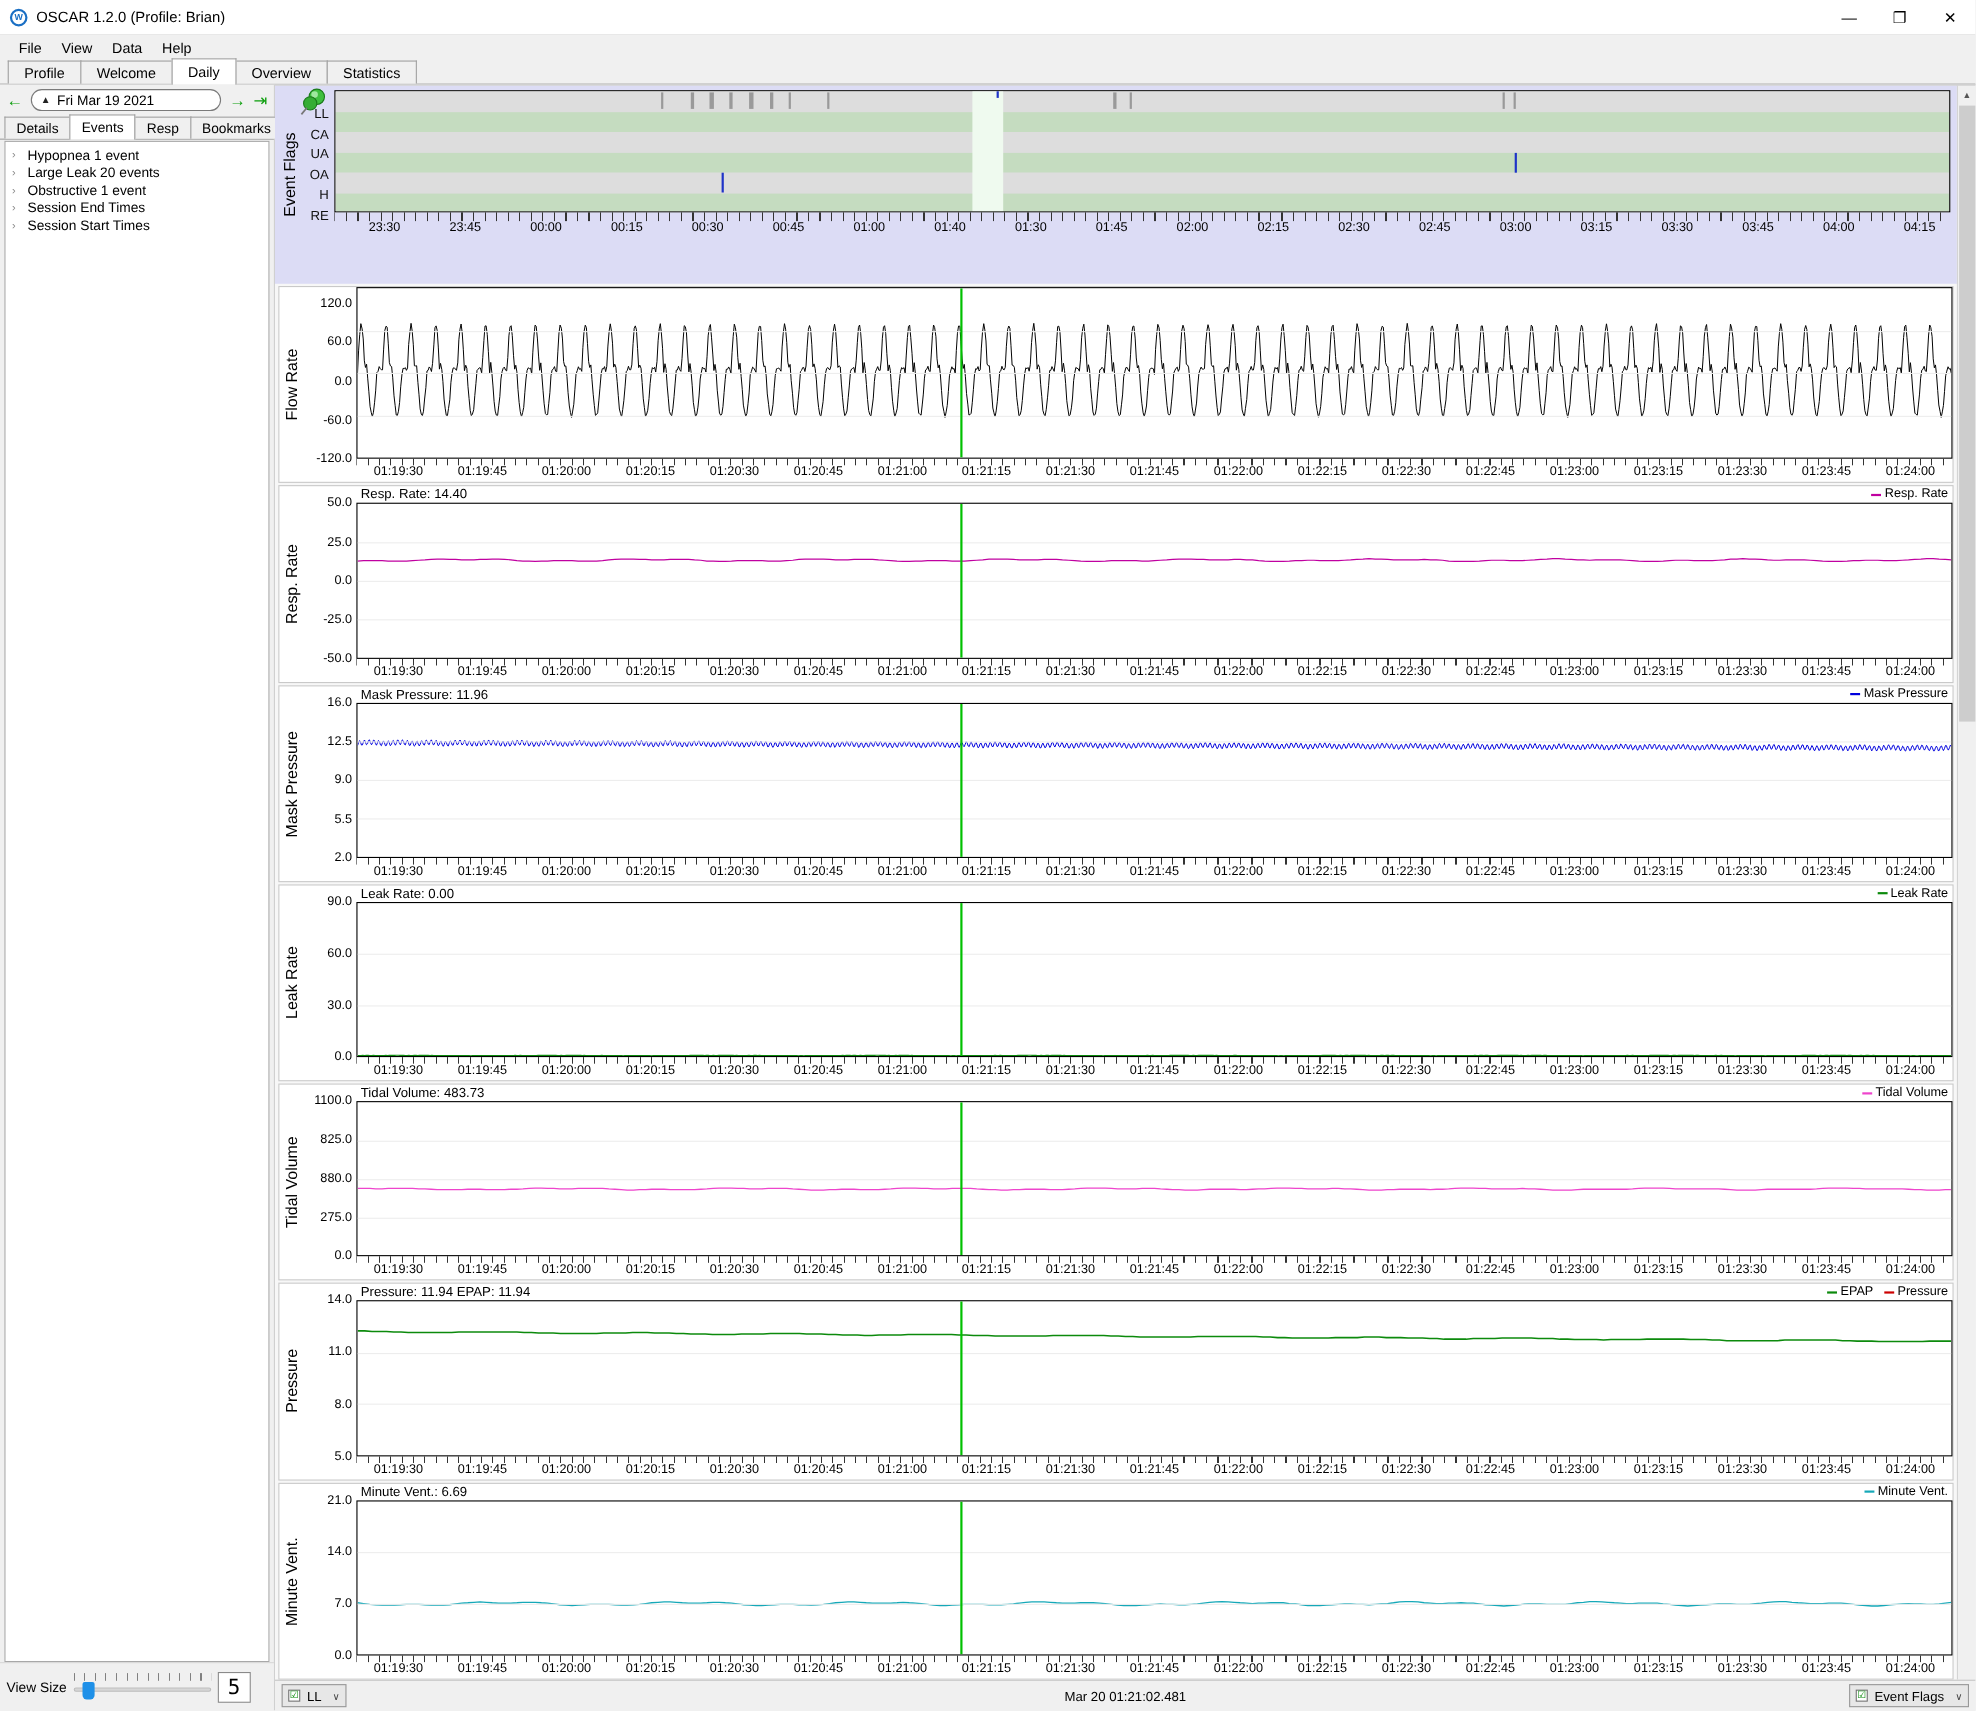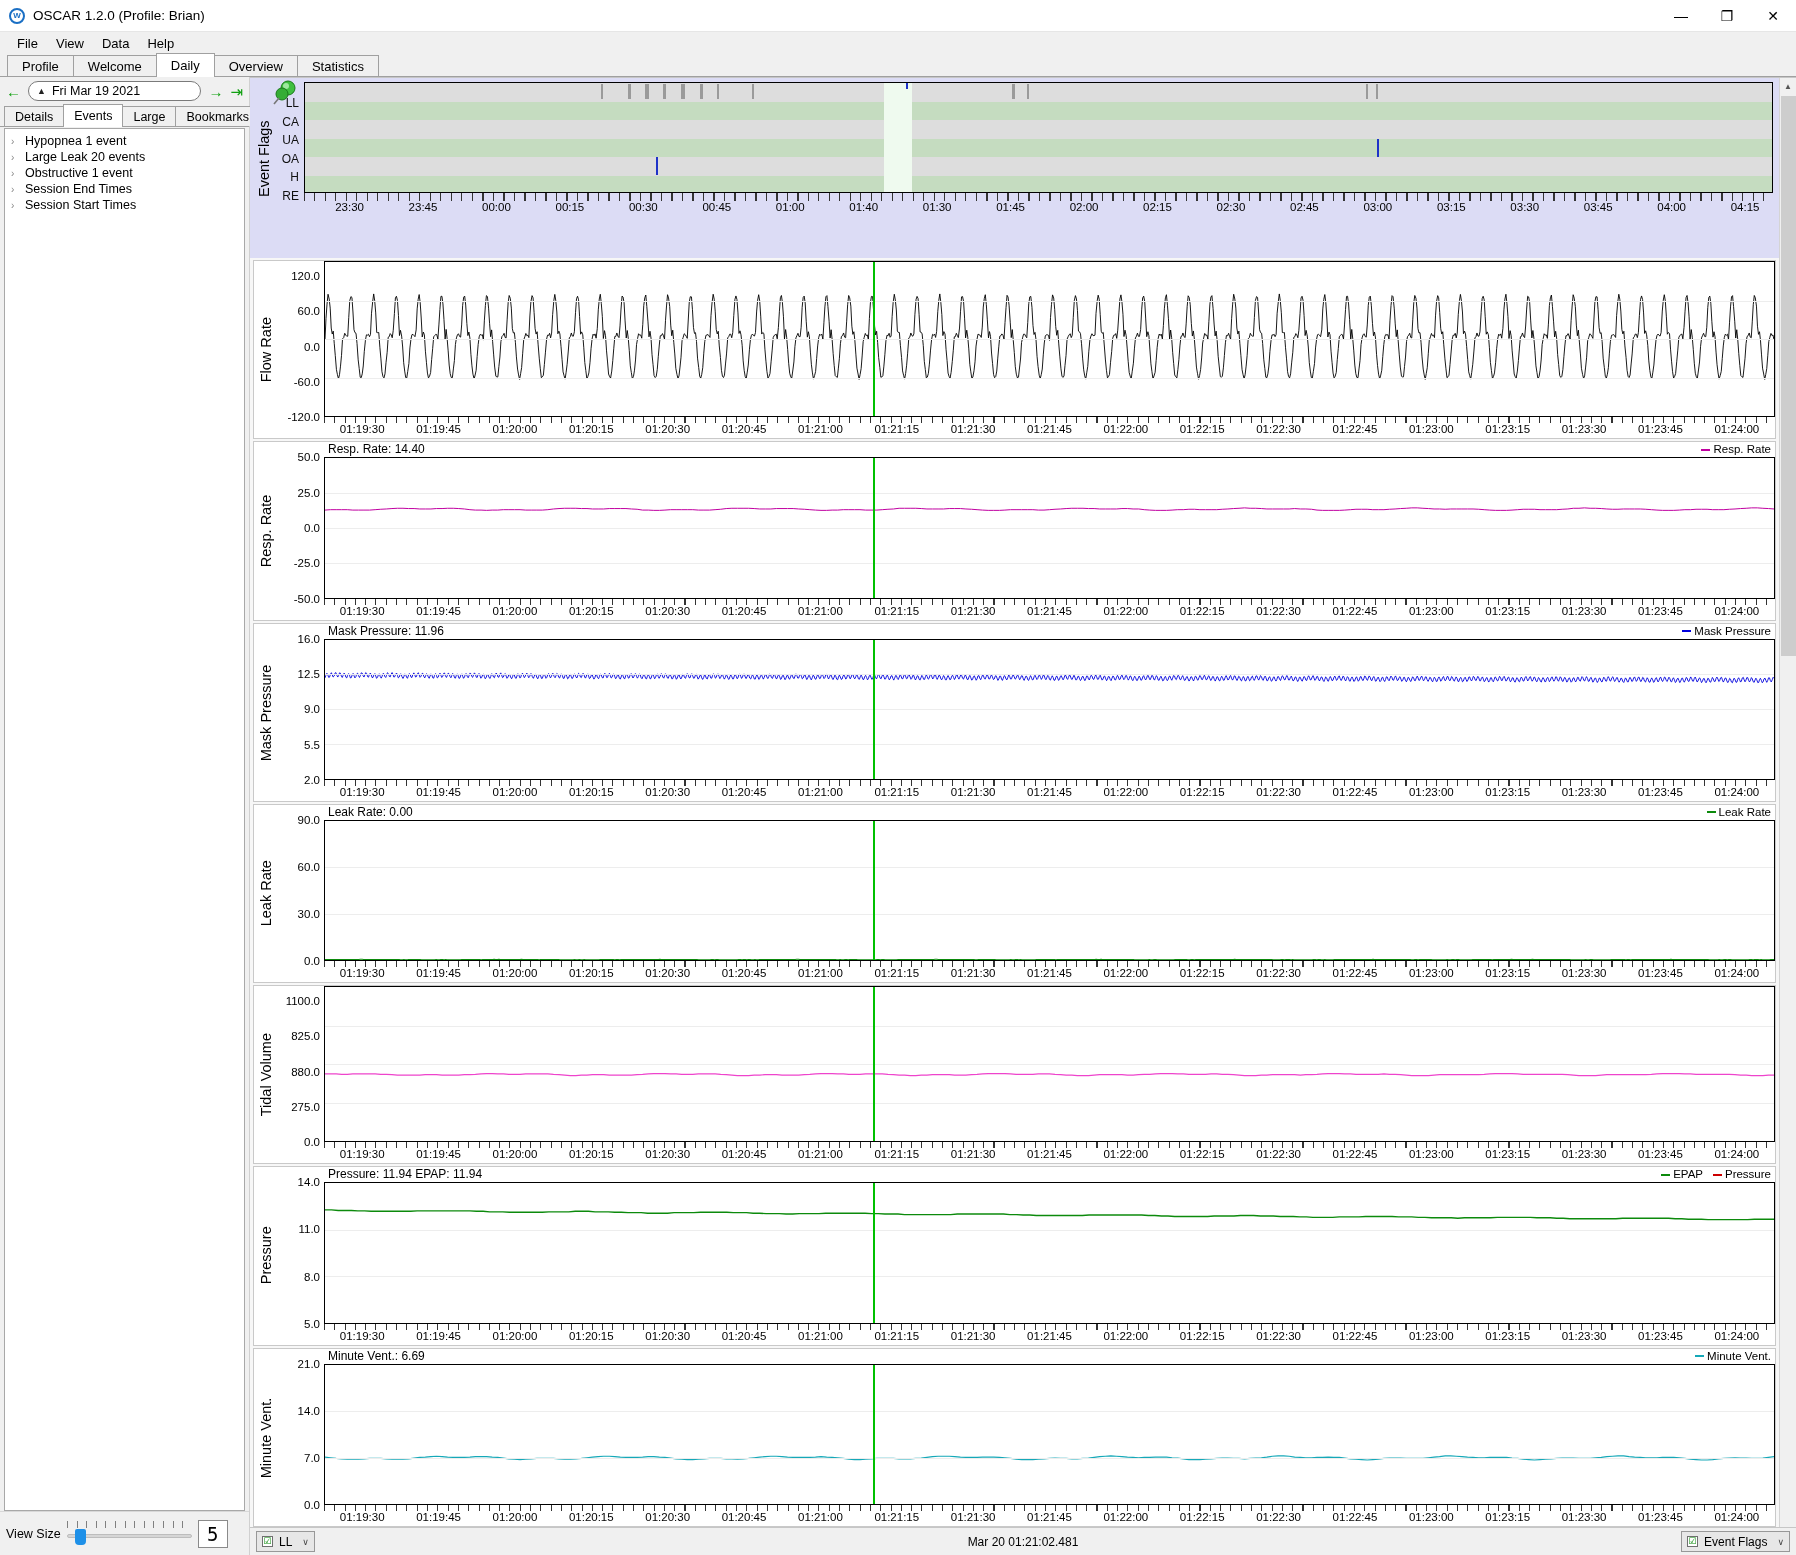--- a/index.html
+++ b/index.html
@@ -506,21 +506,21 @@
           <span class="date-caret">▲</span>
           <span>Fri Mar 19 2021</span>
         </div>
         <span class="arrow-green">→</span>
         <span class="arrow-green">⇥</span>
       </div>
 
       <div class="sub-tabbar">
         <div class="subtab">Details</div>
         <div class="subtab active">Events</div>
-        <div class="subtab">Large</div>
+        <div class="subtab">Resp</div>
         <div class="subtab">Bookmarks</div>
       </div>
 
       <div class="events-list">
         <div class="event-row">
           <span class="expander">›</span>
           <span>Hypopnea 1 event</span>
         </div>
         <div class="event-row">
           <span class="expander">›</span>
@@ -819,20 +819,26 @@
               <div class="chart" style="flex: 1 1 0px;">
                 <div class="chart-ytitle">Tidal Volume</div>
                 <div class="chart-yaxis">
                   <div class="ylab" style="top: calc(0% + 15px);">1100.0</div>
                   <div class="ylab" style="top: calc(25% + 6px);">825.0</div>
                   <div class="ylab" style="top: calc(50% - 3px);">880.0</div>
                   <div class="ylab" style="top: calc(75% - 12px);">275.0</div>
                   <div class="ylab" style="top: calc(100% - 21px);">0.0</div>
                 </div>
                 <div class="chart-main">
+                  <div class="chart-header"><span>Tidal Volume: 483.73</span><div class="chart-legend">
+                      <span class="legend-item">
+                        <span class="legend-dash" style="background: rgb(238, 68, 204);"></span>
+                        <span>Tidal Volume</span>
+                      </span>
+                    </div></div>
                   <div class="plot">
                     <div class="gridline" style="top: 25%;"></div>
                     <div class="gridline" style="top: 50%;"></div>
                     <div class="gridline" style="top: 75%;"></div>
                     <svg viewBox="0 0 1000 100" preserveAspectRatio="none">
                       <path d="M0.0,56.3 L3.8,56.3 L7.7,56.3 L11.5,56.6 L15.4,56.6 L19.2,56.3 L23.1,56.3 L26.9,56.3 L30.8,56.3 L34.6,56.3 L38.5,56.6 L42.3,56.6 L46.2,56.8 L50.0,57.1 L53.8,57.1 L57.7,57.1 L61.5,57.1 L65.4,57.1 L69.2,56.8 L73.1,56.8 L76.9,56.8 L80.8,57.1 L84.6,57.1 L88.5,57.1 L92.3,57.1 L96.2,56.8 L100.0,56.8 L103.8,56.6 L107.7,56.3 L111.5,56.1 L115.4,56.1 L119.2,56.3 L123.1,56.3 L126.9,56.6 L130.8,56.6 L134.6,56.6 L138.5,56.3 L142.3,56.3 L146.2,56.3 L150.0,56.3 L153.8,56.3 L157.7,56.6 L161.5,56.8 L165.4,57.1 L169.2,57.4 L173.1,57.4 L176.9,57.1 L180.8,57.1 L184.6,56.8 L188.5,56.8 L192.3,56.8 L196.2,57.1 L200.0,57.1 L203.8,57.1 L207.7,57.1 L211.5,57.1 L215.4,56.8 L219.2,56.6 L223.1,56.3 L226.9,56.1 L230.8,56.1 L234.6,56.1 L238.5,56.3 L242.3,56.3 L246.2,56.6 L250.0,56.6 L253.8,56.6 L257.7,56.3 L261.5,56.3 L265.4,56.3 L269.2,56.3 L273.1,56.6 L276.9,56.8 L280.8,57.1 L284.6,57.4 L288.5,57.4 L292.3,57.4 L296.2,57.1 L300.0,57.1 L303.8,56.8 L307.7,56.8 L311.5,56.8 L315.4,57.1 L319.2,57.1 L323.1,57.1 L326.9,57.1 L330.8,56.8 L334.6,56.6 L338.5,56.3 L342.3,56.1 L346.2,56.1 L350.0,56.1 L353.8,56.3 L357.7,56.3 L361.5,56.6 L365.4,56.6 L369.2,56.6 L373.1,56.3 L376.9,56.3 L380.8,56.3 L384.6,56.3 L388.5,56.6 L392.3,56.8 L396.2,57.1 L400.0,57.1 L403.8,57.4 L407.7,57.4 L411.5,57.1 L415.4,57.1 L419.2,56.8 L423.1,56.8 L426.9,56.8 L430.8,56.8 L434.6,57.1 L438.5,57.1 L442.3,57.1 L446.2,56.8 L450.0,56.6 L453.8,56.3 L457.7,56.1 L461.5,56.1 L465.4,56.1 L469.2,56.1 L473.1,56.3 L476.9,56.6 L480.8,56.6 L484.6,56.6 L488.5,56.6 L492.3,56.3 L496.2,56.3 L500.0,56.3 L503.8,56.6 L507.7,56.8 L511.5,57.1 L515.4,57.1 L519.2,57.4 L523.1,57.4 L526.9,57.4 L530.8,57.1 L534.6,56.8 L538.5,56.8 L542.3,56.8 L546.2,56.8 L550.0,56.8 L553.8,57.1 L557.7,57.1 L561.5,56.8 L565.4,56.6 L569.2,56.6 L573.1,56.3 L576.9,56.1 L580.8,56.1 L584.6,56.1 L588.5,56.3 L592.3,56.3 L596.2,56.6 L600.0,56.6 L603.8,56.6 L607.7,56.6 L611.5,56.3 L615.4,56.3 L619.2,56.6 L623.1,56.6 L626.9,56.8 L630.8,57.1 L634.6,57.4 L638.5,57.4 L642.3,57.4 L646.2,57.1 L650.0,57.1 L653.8,56.8 L657.7,56.8 L661.5,56.8 L665.4,56.8 L669.2,56.8 L673.1,57.1 L676.9,56.8 L680.8,56.8 L684.6,56.6 L688.5,56.3 L692.3,56.1 L696.2,56.1 L700.0,56.1 L703.8,56.3 L707.7,56.3 L711.5,56.6 L715.4,56.6 L719.2,56.6 L723.1,56.6 L726.9,56.6 L730.8,56.3 L734.6,56.6 L738.5,56.6 L742.3,56.8 L746.2,57.1 L750.0,57.4 L753.8,57.4 L757.7,57.4 L761.5,57.4 L765.4,57.1 L769.2,56.8 L773.1,56.8 L776.9,56.8 L780.8,56.8 L784.6,56.8 L788.5,56.8 L792.3,56.8 L796.2,56.8 L800.0,56.6 L803.8,56.3 L807.7,56.1 L811.5,56.1 L815.4,56.1 L819.2,56.1 L823.1,56.3 L826.9,56.6 L830.8,56.6 L834.6,56.6 L838.5,56.6 L842.3,56.6 L846.2,56.6 L850.0,56.6 L853.8,56.6 L857.7,56.8 L861.5,57.1 L865.4,57.4 L869.2,57.4 L873.1,57.4 L876.9,57.4 L880.8,57.1 L884.6,56.8 L888.5,56.8 L892.3,56.8 L896.2,56.8 L900.0,56.8 L903.8,56.8 L907.7,56.8 L911.5,56.8 L915.4,56.6 L919.2,56.3 L923.1,56.1 L926.9,56.1 L930.8,56.1 L934.6,56.1 L938.5,56.3 L942.3,56.3 L946.2,56.6 L950.0,56.6 L953.8,56.6 L957.7,56.6 L961.5,56.6 L965.4,56.6 L969.2,56.6 L973.1,56.8 L976.9,57.1 L980.8,57.1 L984.6,57.4 L988.5,57.4 L992.3,57.4 L996.2,57.1 L1000.0,57.1" fill="none" stroke="#ee44cc" stroke-width="1.2" vector-effect="non-scaling-stroke"></path>
                     </svg>
                     <div class="cursor-line" style="left: 37.8%;"></div>
                   </div>
                   <div class="chart-xaxis">

